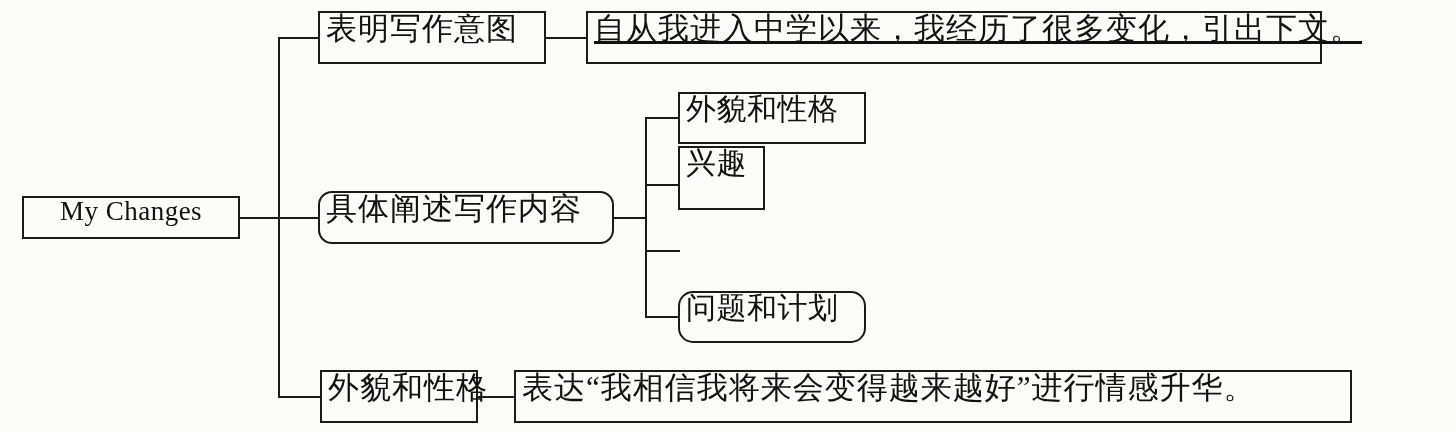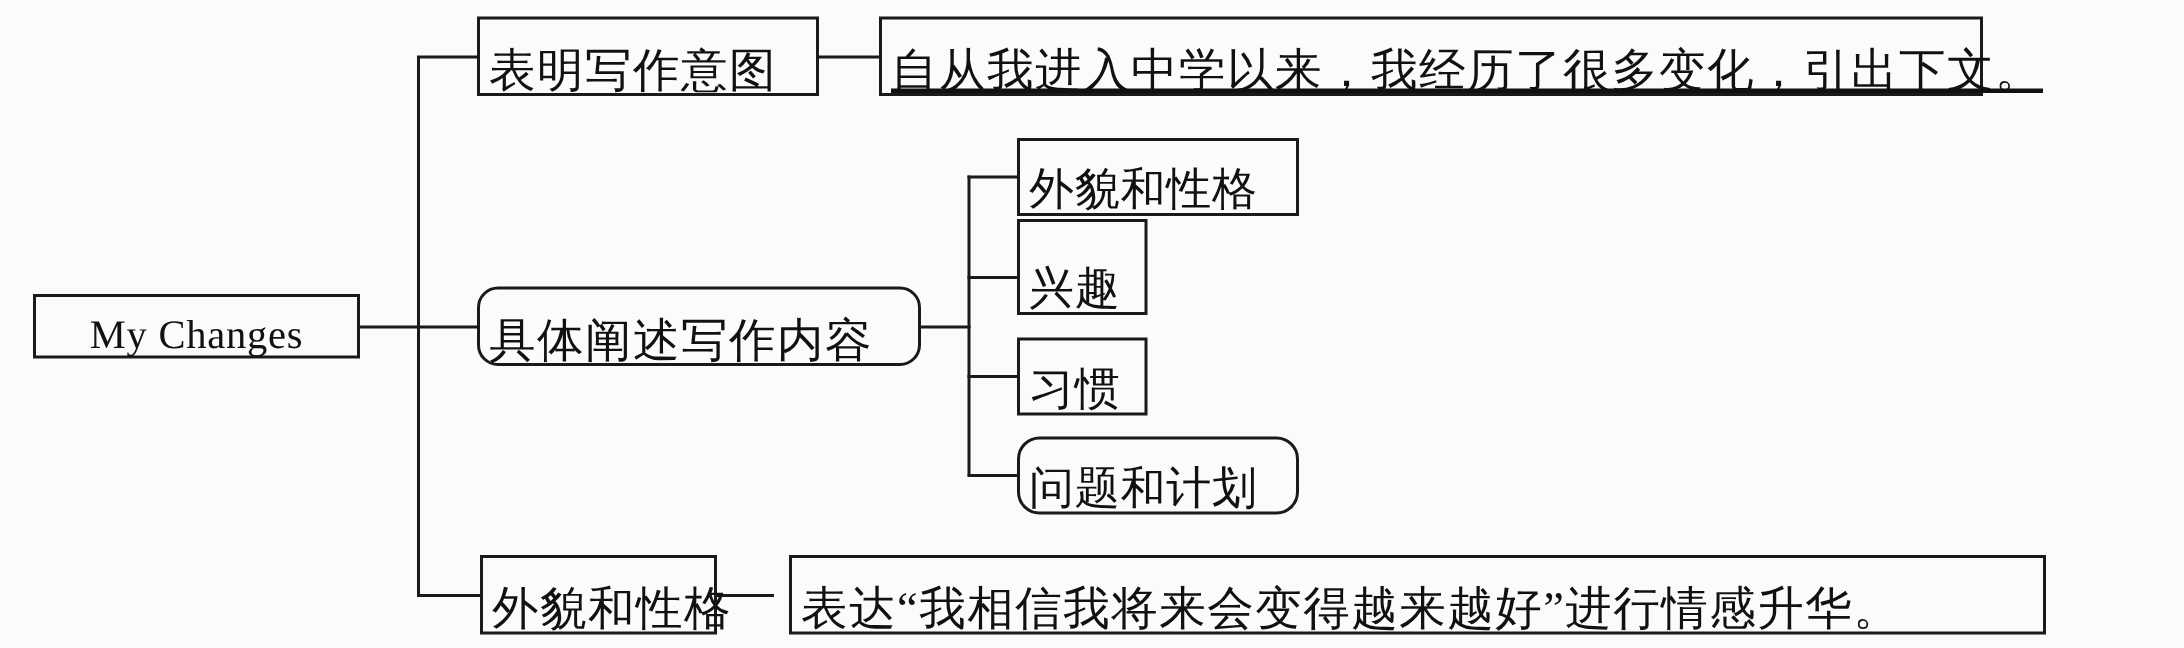--- a/index.html
+++ b/index.html
@@ -14,21 +14,21 @@
     background: #fbfbf9;
     overflow: hidden;
     font-family: "Liberation Serif", "DejaVu Serif", serif;
   }
   .node {
     position: absolute;
     box-sizing: border-box;
     border: 2px solid #1a1a1a;
     background: #fbfbf9;
     display: flex;
-    align-items: flex-end;
+    align-items: flex-start;
     justify-content: flex-start;
     color: #111111;
     line-height: 1;
     white-space: nowrap;
   }
   .node-label {
     display: block;
     padding: 0 6px;
   }
   .root {
@@ -91,29 +91,26 @@
   </div>
 
   <div class="node cn cn-small" style="left:678px; top:92px; width:188px; height:52px;">
     <span class="node-label">外貌和性格</span>
   </div>
 
   <div class="node cn cn-small" style="left:678px; top:146px; width:87px; height:64px;">
     <span class="node-label">兴趣</span>
   </div>
 
-  <div class="node cn cn-small" style="left:678px; top:225px; width:87px; height:52px;">
-    <span class="node-label">习惯</span>
-  </div>
 
   <div class="node cn cn-small" style="left:678px; top:291px; width:188px; height:52px;border-radius:15px;">
     <span class="node-label">问题和计划</span>
   </div>
 
   <div class="node cn" style="left:320px; top:370px; width:158px; height:53px;">
     <span class="node-label">外貌和性格</span>
   </div>
 
-  <div class="node cn" style="left:514px; top:370px; width:838px; height:53px;margin-left:12px;">
+  <div class="node cn" style="left:514px; top:370px; width:838px; height:53px;">
     <span class="node-label">表达“我相信我将来会变得越来越好”进行情感升华。</span>
   </div>
 
 </div>
 
 </body></html>

